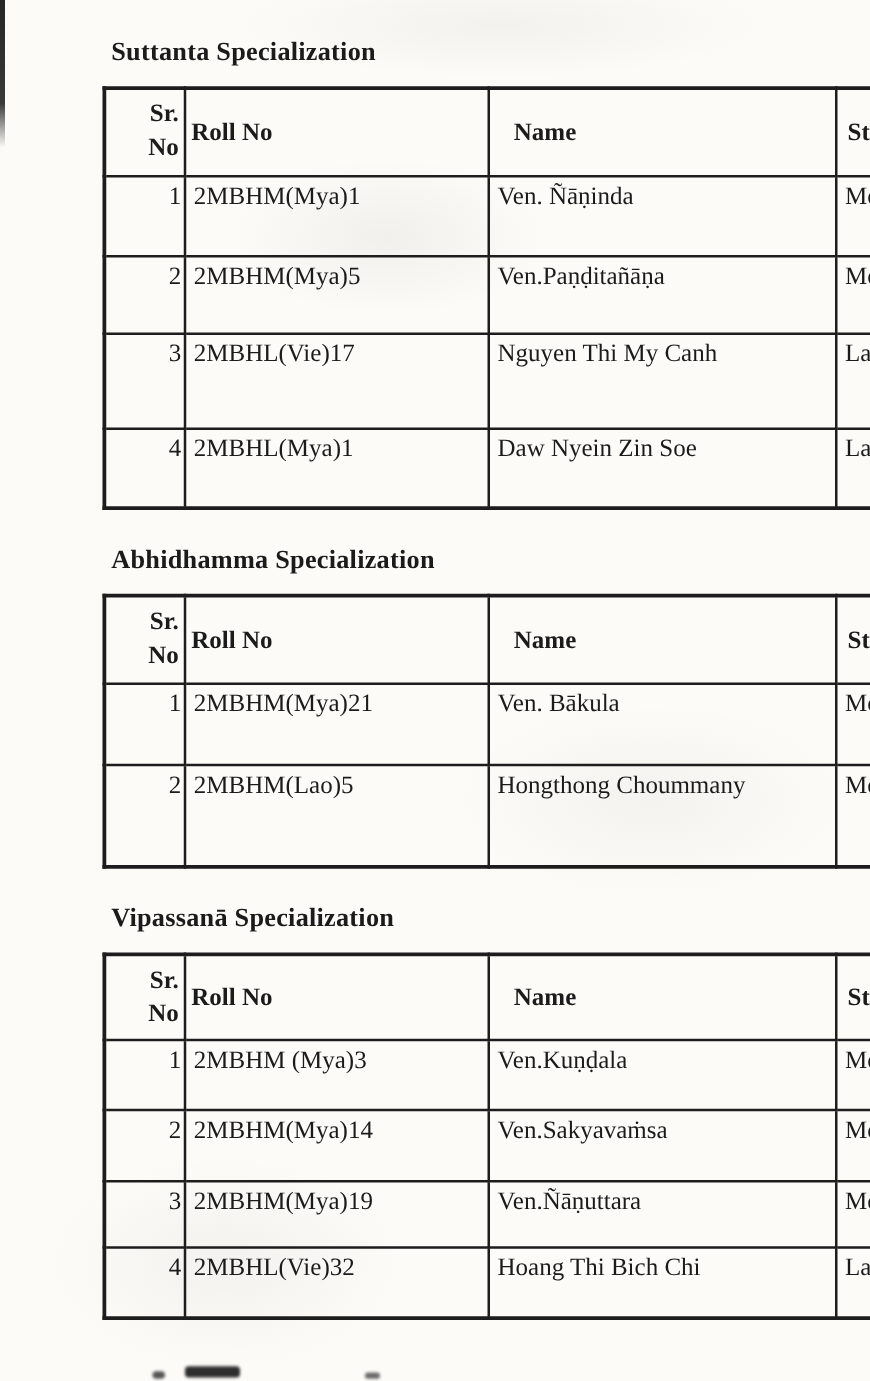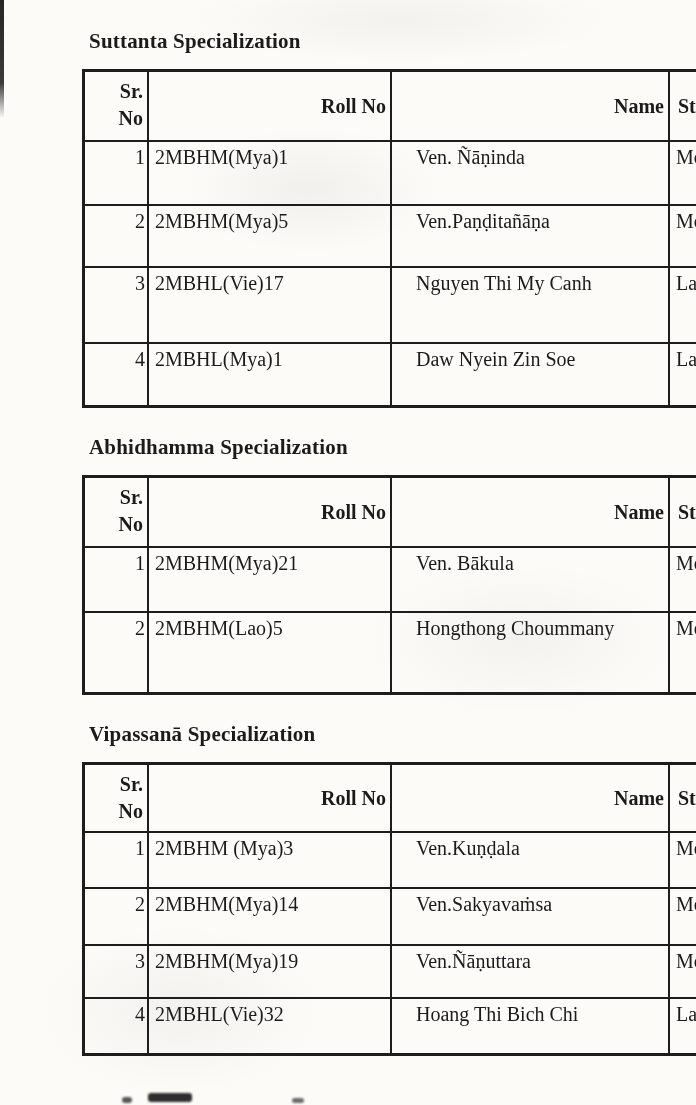--- a/index.html
+++ b/index.html
@@ -50,26 +50,26 @@
   th{font-weight:bold;}
   .c-sr{width:52px;}
   .c-roll{width:233px;}
   .c-name{width:253px;padding-left:19px;}
   .c-status{width:166px;}
   th.c-sr{
     text-align:right;white-space:pre-line;line-height:1.35;
     padding-left:6px;padding-top:6px;font-size:20px;
   }
   th.c-roll, th.c-name, th.c-status{
-    text-align:right;vertical-align:middle;
+    text-align:left;vertical-align:middle;
   }
   th.c-status{text-align:left;padding-left:8px;}
   td.c-sr{text-align:right;padding-right:2px;}
   td.c-roll{padding-left:6px;margin-left:13px;}
-  td.c-name{padding-left:24px;}
+  td.c-name{padding-left:6px;}
   td.c-status{padding-left:6px;}
   
   .t1 thead tr{height:70px;}
   .t1 tbody tr:nth-child(1){height:64px;}
   .t1 tbody tr:nth-child(2){height:62px;}
   .t1 tbody tr:nth-child(3){height:76px;}
   .t1 tbody tr:nth-child(4){height:64px;}
   .t2 thead tr{height:70px;}
   .t2 tbody tr:nth-child(1){height:65px;}
   .t2 tbody tr:nth-child(2){height:82px;}

